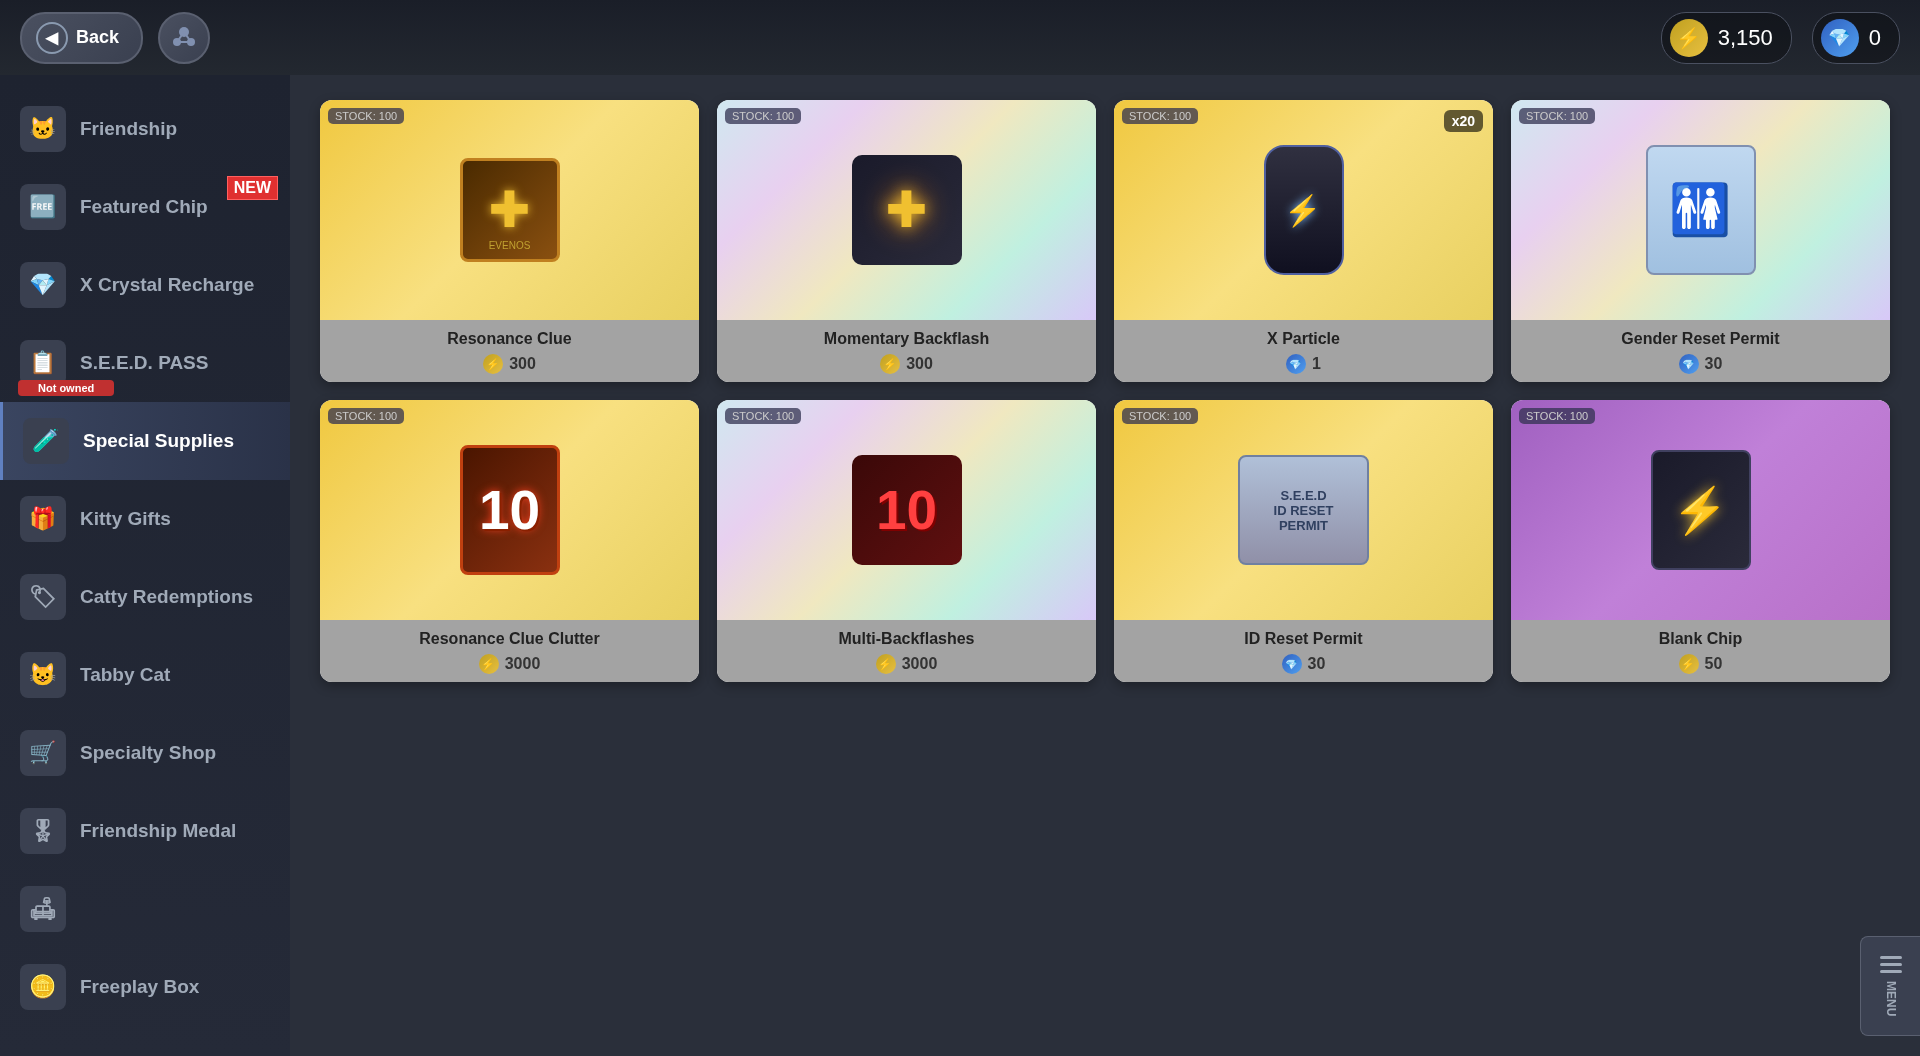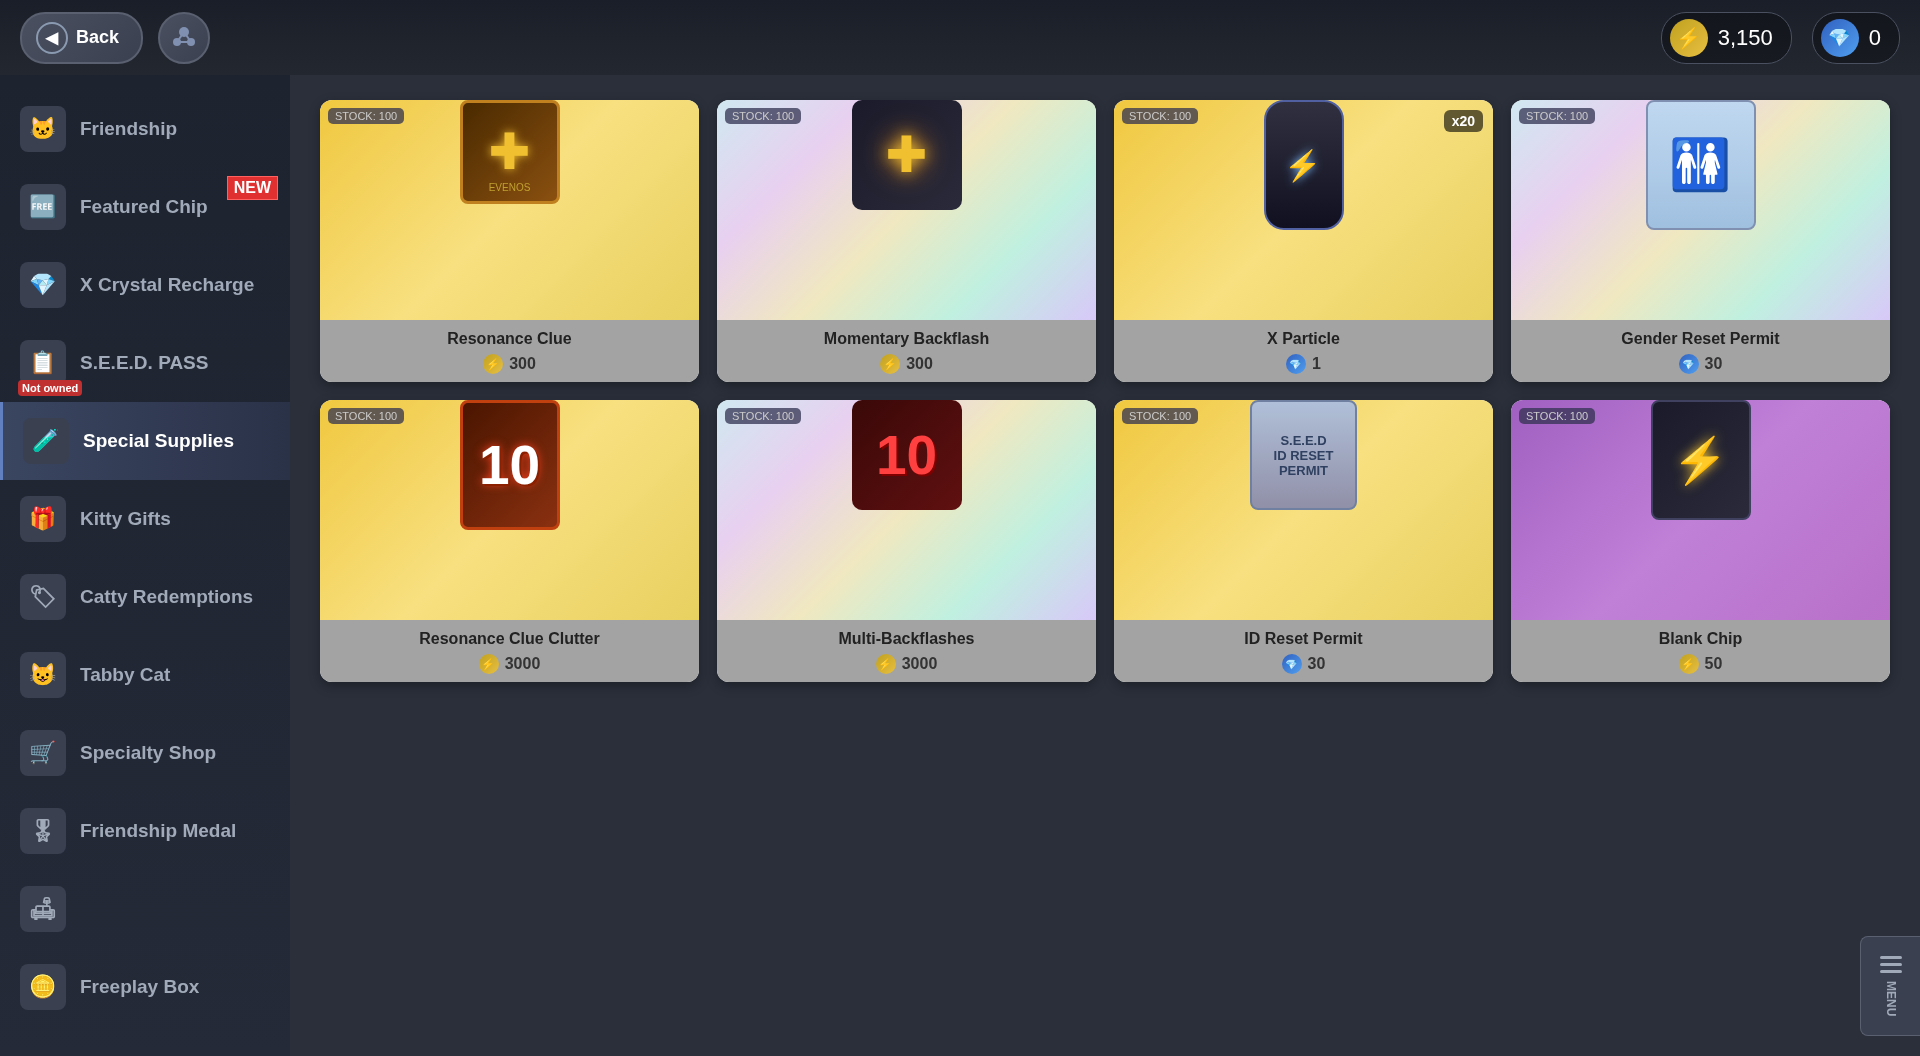--- a/index.html
+++ b/index.html
@@ -152,21 +152,21 @@
       border-radius: 0;
       border: 1px solid #ff6060;
     }
     .not-owned-badge {
       position: absolute;
       bottom: 6px;
       left: 18px;
       background: #c03030;
       color: #fff;
       font-size: 11px;
-      padding: 2px 4px;
+      padding: 2px 20px;
       border-radius: 4px;
     }
 
     
     .main-content {
       position: absolute;
       top: 75px;
       left: 290px;
       right: 0;
       bottom: 0;
@@ -185,20 +185,21 @@
       border-radius: 12px;
       overflow: hidden;
       cursor: pointer;
       box-shadow: 0 4px 12px rgba(0,0,0,0.3);
       position: relative;
     }
     .card-image-area {
       width: 100%;
       height: 220px;
       display: flex;
+      align-items: center;
       justify-content: center;
       position: relative;
       overflow: hidden;
     }
     .card-bg-yellow {
       background: linear-gradient(135deg, #f0c840 0%, #f8e080 50%, #e8d060 100%);
     }
     .card-bg-holographic {
       background: linear-gradient(135deg, #d0e8f0 0%, #e8d0f0 25%, #f0e8c0 50%, #c0f0e0 75%, #d8c8f8 100%);
     }
@@ -410,21 +411,21 @@
       position: relative;
     }
     .multi-backflash-num {
       font-size: 55px;
       font-weight: 900;
       color: #ff4040;
       text-shadow: 2px 2px 0 #800000;
     }
 
     .id-reset {
-      width: 107px;
+      width: 131px;
       height: 110px;
       background: linear-gradient(180deg, #b0c0d8, #9090a8);
       border-radius: 8px;
       border: 2px solid #7080a0;
       display: flex;
       align-items: center;
       justify-content: center;
     }
     .id-reset-inner {
       font-size: 13px;

